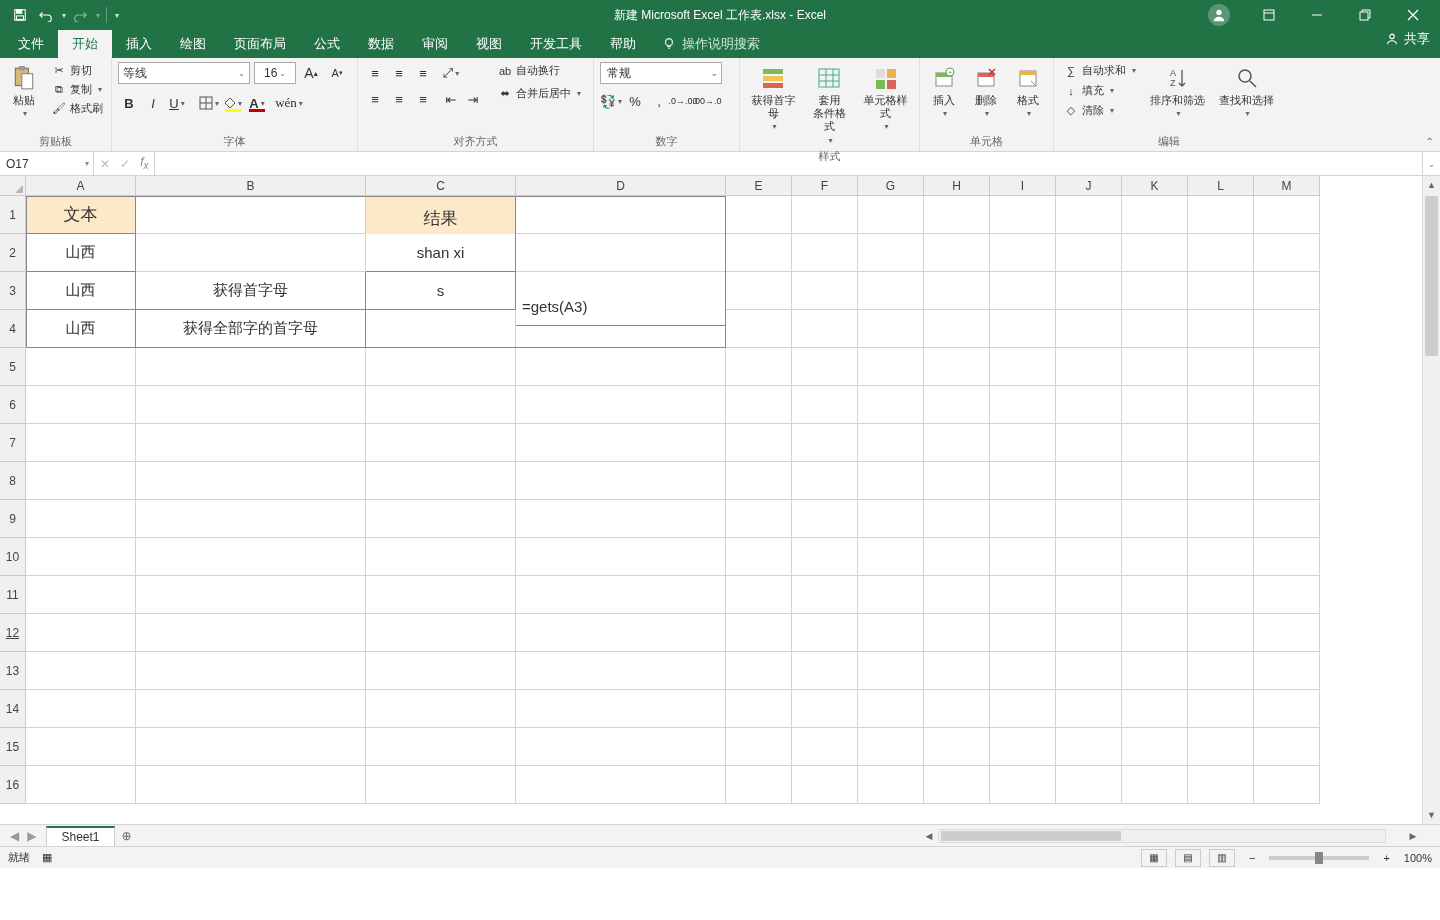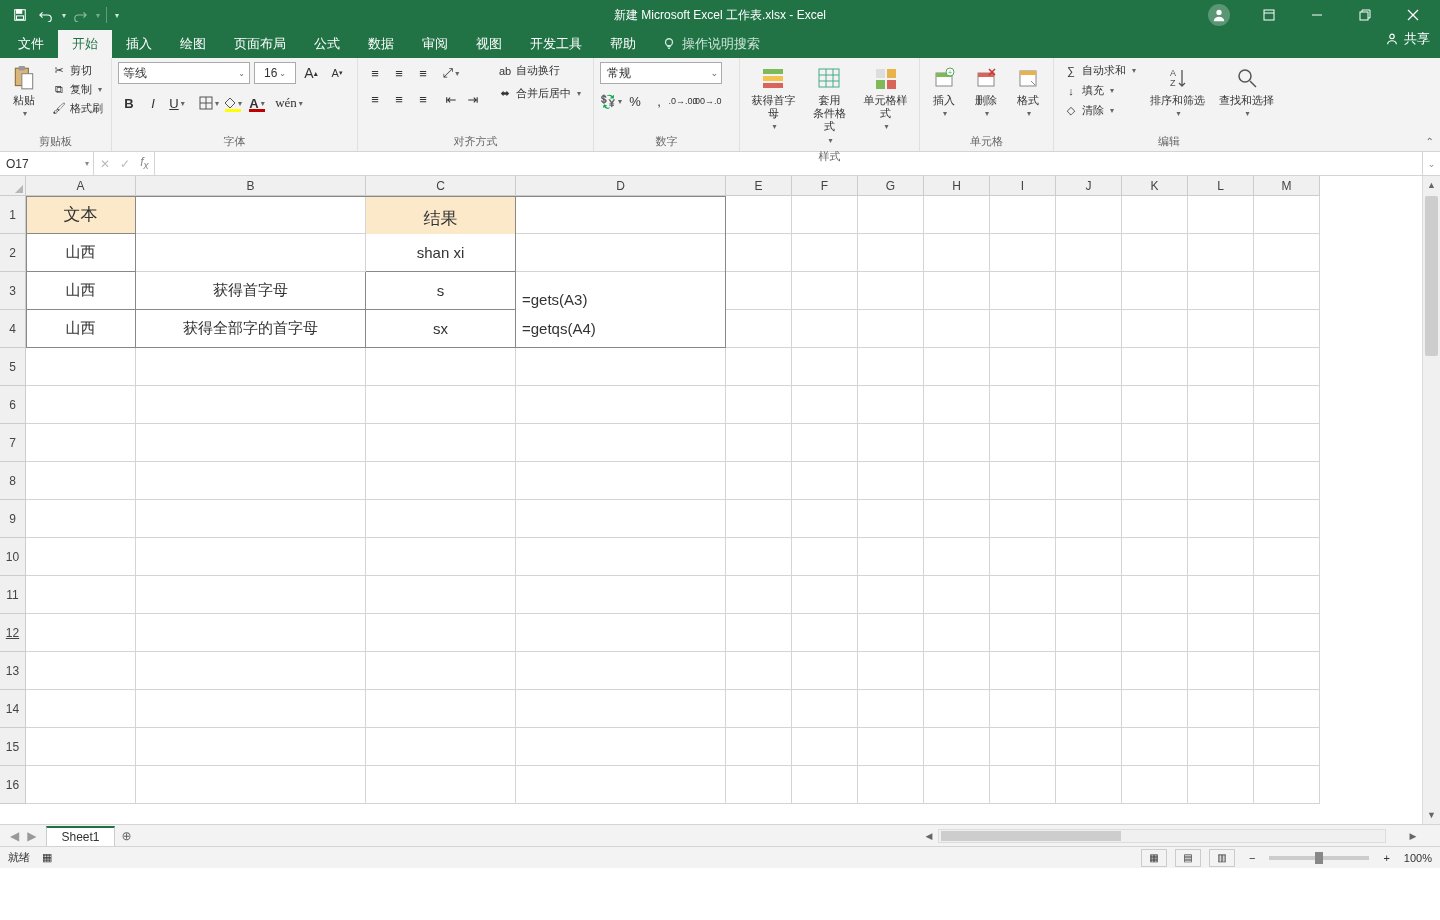--- a/index.html
+++ b/index.html
@@ -719,25 +719,23 @@
           <div class="cell" style="left: 1096px; top: 570px; width: 66px; height: 38px;"></div>
           <div class="cell" style="left: 1162px; top: 570px; width: 66px; height: 38px;"></div>
           <div class="cell" style="left: 1228px; top: 570px; width: 66px; height: 38px;"></div>
           <div class="cell hdr" style="left: 0px; top: 0px; width: 110px; height: 38px;">文本</div>
           <div class="cell hdr" style="left: 340px; top: 0px; width: 150px; height: 46px;">结果</div>
           <div class="cell db center" style="left: 0px; top: 38px; width: 110px; height: 38px;">山西</div>
           <div class="cell db center" style="left: 340px; top: 38px; width: 150px; height: 38px;">shan xi</div>
           <div class="cell db center" style="left: 0px; top: 76px; width: 110px; height: 38px;">山西</div>
           <div class="cell db center" style="left: 110px; top: 76px; width: 230px; height: 38px;">获得首字母</div>
           <div class="cell db center" style="left: 340px; top: 76px; width: 150px; height: 38px;">s</div>
-          <div class="cell db" style="left: 490px; top: 85px; width: 210px; height: 38px;">=gets(A3)</div>
+          <div class="cell db" style="left: 490px; top: 92px; width: 210px; height: 38px;">=gets(A3)</div>
           <div class="cell db center" style="left: 0px; top: 114px; width: 110px; height: 38px;">山西</div>
           <div class="cell db center" style="left: 110px; top: 114px; width: 230px; height: 38px;">获得全部字的首字母</div>
-          <div class="cell db center" style="left: 340px; top: 114px; width: 150px; height: 38px;">sx</div>
-          <div class="cell db" style="left: 490px; top: 114px; width: 210px; height: 38px;">=getqs(A4)</div>
           <div style="position: absolute; left: 0px; top: 0px; width: 700px; height: 152px; border: 1px solid rgb(136, 136, 136); pointer-events: none;"></div>
         </div>
     </div>
   </div>
   <div class="vscroll">
     <div class="arrow" style="top:0">▲</div>
     <div class="thumb" style="top:20px;height:160px"></div>
     <div class="arrow" style="bottom:0">▼</div>
   </div>
 </div>

